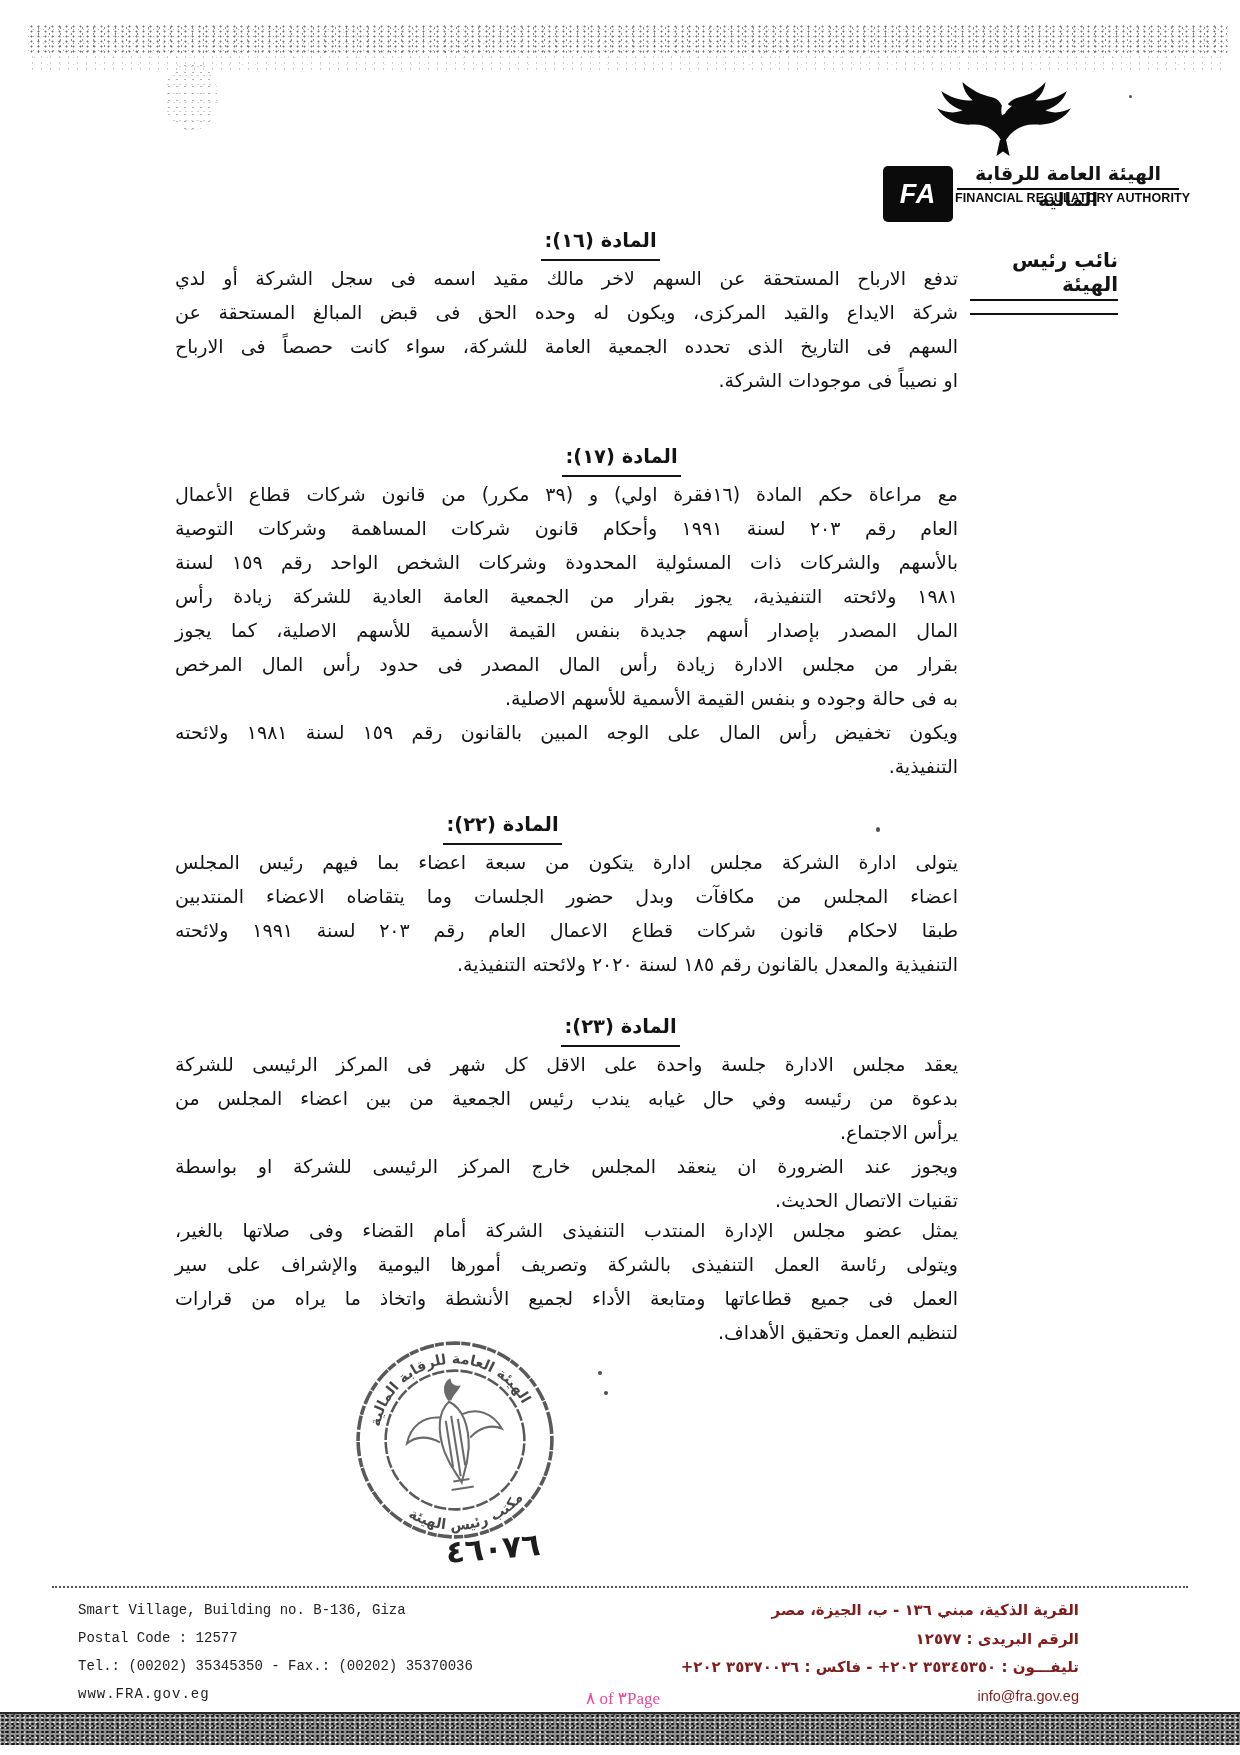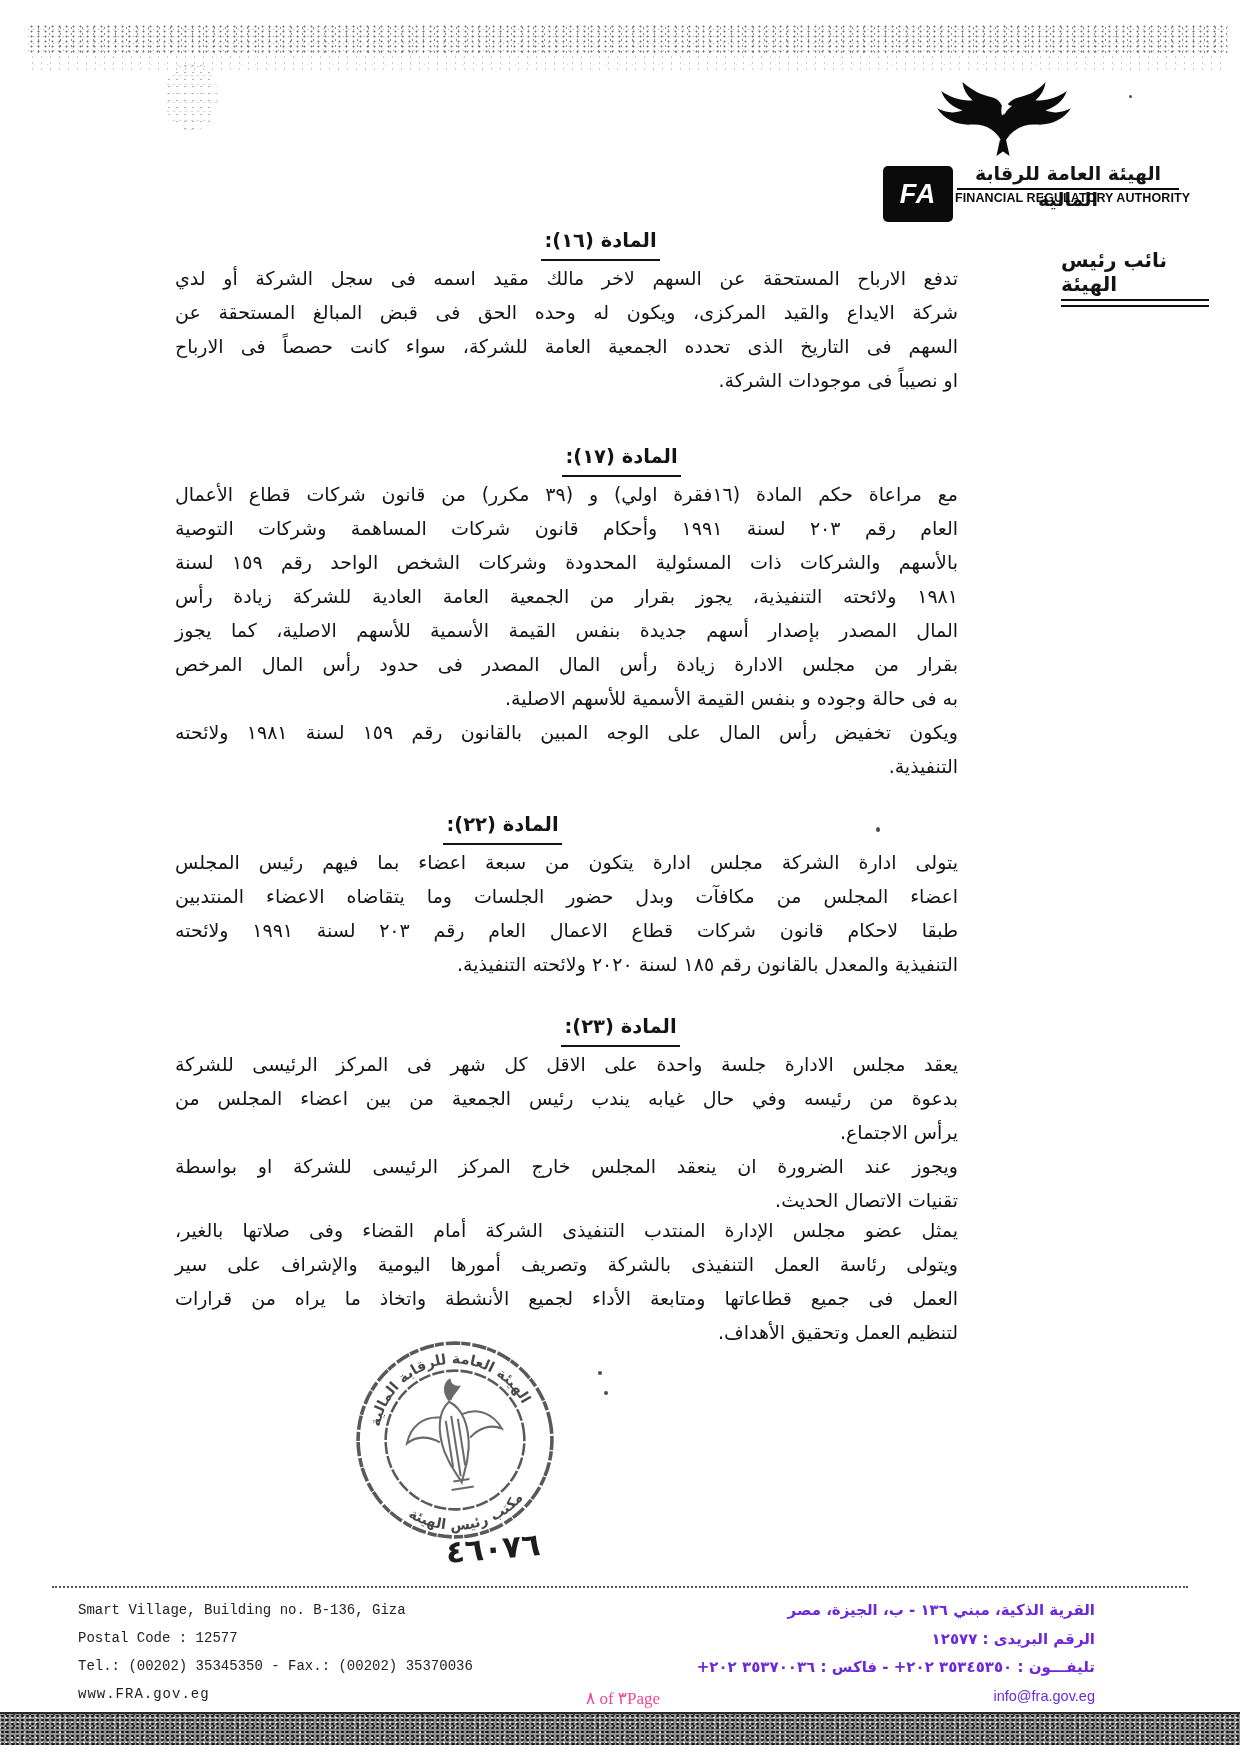--- a/index.html
+++ b/index.html
@@ -26,39 +26,39 @@
   
   .eagle-logo{position:absolute;left:927px;top:78px;width:152px;height:88px;}
   .fa-mark{position:absolute;left:883px;top:166px;width:70px;height:56px;background:#0b0b0b;border-radius:5px;
     display:flex;align-items:center;justify-content:center;color:#fff;font-weight:bold;font-style:italic;
     font-size:27px;letter-spacing:1px;font-family:"Liberation Sans",sans-serif;}
   .auth-ar{position:absolute;left:957px;top:160px;width:222px;text-align:center;direction:rtl;
     font-size:19px;font-weight:bold;line-height:26px;}
   .auth-divider{position:absolute;left:957px;top:188px;width:222px;border-top:2px solid #0b0b0b;}
   .auth-en{position:absolute;left:955px;top:191px;width:226px;text-align:left;font-size:12.5px;font-weight:bold;
     font-family:"Liberation Sans",sans-serif;letter-spacing:.1px;white-space:nowrap;color:#0b0b0b;}
-  .deputy{position:absolute;left:1061px;top:248px;width:148px;text-align:left;direction:rtl;
-    font-size:20px;font-weight:bold;border-bottom:2px solid #111;padding-bottom:4px;}
+  .deputy{position:absolute;left:970px;top:248px;width:148px;text-align:right;direction:rtl;
+    font-size:20px;font-weight:bold;border-bottom:2px solid #111;padding-bottom:12px;}
   .deputy::after{content:"";display:block;margin-top:3px;border-bottom:2px solid #111;}
   
   .article{position:absolute;left:175px;width:783px;direction:rtl;}
   .article-title{text-align:center;font-size:19.5px;font-weight:bold;line-height:34px;direction:rtl;}
   .article-title span{display:inline-block;border-bottom:2px solid #141414;padding:0 3px 1px 3px;}
   .tline{font-size:19px;line-height:34px;text-align:justify;text-align-last:justify;direction:rtl;}
   .tlast{text-align-last:right;}
   
   .stamp{position:absolute;left:353px;top:1338px;width:204px;height:204px;transform:rotate(-9deg);opacity:.88;}
   .handwritten{position:absolute;left:413px;top:1530px;width:160px;font-size:31px;font-weight:bold;color:#1c1c1c;
     letter-spacing:7px;transform:rotate(-5deg);direction:rtl;text-align:center;}
   
   .foot-sep{position:absolute;left:52px;top:1586px;width:1136px;border-top:2px dotted #555;}
   .foot-en{position:absolute;left:78px;top:1596px;font-family:Liberation Mono, monospace;font-size:14px;
     line-height:28px;color:#222;}
-  .foot-ar{position:absolute;right:145px;top:1596px;direction:rtl;text-align:right;font-size:15px;font-weight:bold;
-    line-height:28.5px;color:#6d28d9;}
+  .foot-ar{position:absolute;right:161px;top:1596px;direction:rtl;text-align:right;font-size:15px;font-weight:bold;
+    line-height:28.5px;color:#7f1d1d;}
   .foot-ar .ltr{direction:ltr;font-family:"Liberation Sans",sans-serif;font-weight:normal;font-size:14.5px;}
   .page-num{position:absolute;left:548px;top:1688px;width:150px;text-align:center;direction:ltr;
     font-family:"Liberation Serif","DejaVu Sans",serif;font-size:17px;color:#ec4899;}
 </style>
 </head>
 <body>
 
 <div id="page">
 
   <div class="noise-band-top"></div>

